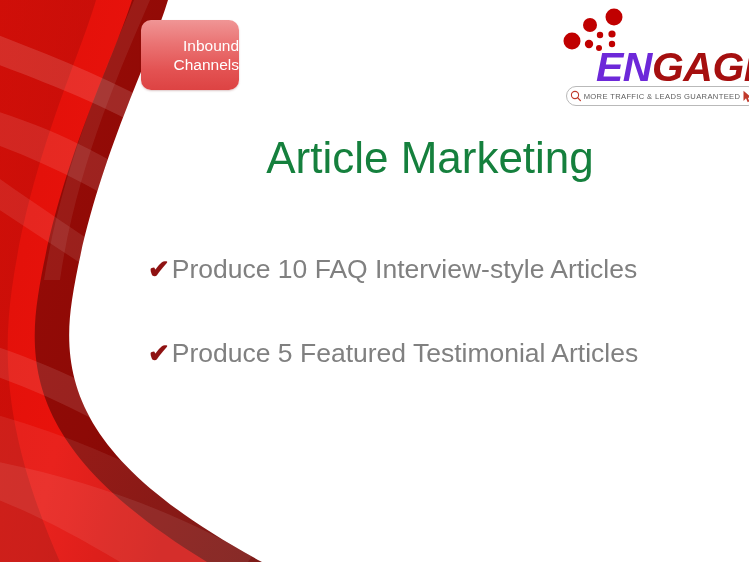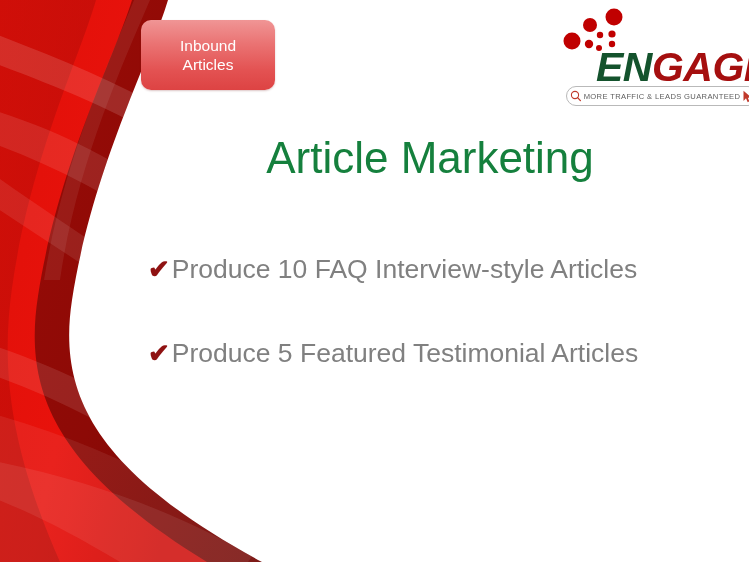--- a/index.html
+++ b/index.html
@@ -28,28 +28,28 @@
     overflow: hidden;
     pointer-events: none;
   }
   #deco svg { display: block; }
 
   
   #badge {
     position: absolute;
     left: 141px;
     top: 20px;
-    width: 134px;
+    width: 98px;
     height: 70px;
     border-radius: 10px;
     background: linear-gradient(180deg, #f09595 0%, #ea7272 35%, #e35252 72%, #dd4343 100%);
     box-shadow: 0 1px 2px rgba(120,30,30,0.25);
     display: flex;
     flex-direction: column;
-    align-items: center;
+    align-items: flex-end;
     justify-content: center;
     color: #ffffff;
     font-size: 15.5px;
     line-height: 19px;
     text-align: center;
   }
   #badge .bl { display: block; white-space: nowrap; }
 
   
   #logo {
@@ -64,21 +64,21 @@
     position: absolute;
     left: 34px;
     top: 38px;
     font-size: 41px;
     font-weight: bold;
     font-style: italic;
     letter-spacing: -0.5px;
     line-height: 42px;
     white-space: nowrap;
   }
-  #wordmark .en { color: #14532d; }
+  #wordmark .en { color: #6d28d9; }
   #wordmark .gage { color: #a50f0f; }
   #tagline {
     position: absolute;
     left: 4px;
     top: 78px;
     width: 192px;
     height: 20px;
     border: 1px solid #b9b9b9;
     border-radius: 10px;
     display: flex;
@@ -173,21 +173,21 @@
         <path d="M-60,330 C60,360 170,420 250,500 L236,520 C150,440 40,384 -70,356 Z" fill="#ffffff" opacity="0.10"></path>
         <path d="M-60,400 C70,430 180,480 260,545 L248,562 L-60,562 Z" fill="#ffffff" opacity="0.07"></path>
         <path d="M-60,452 C70,470 180,512 262,562 L120,562 C50,520 -10,492 -70,478 Z" fill="#ffffff" opacity="0.08"></path>
         <path d="M150,0 C120,70 76,168 60,280 L44,280 C62,166 106,68 134,0 Z" fill="#ffffff" opacity="0.07"></path>
       </g>
     </svg>
   </div>
 
   <div id="badge">
     <span class="bl">Inbound</span>
-    <span class="bl">Articles</span>
+    <span class="bl">Channels</span>
   </div>
 
   <div id="logo">
     <svg id="dots" width="70" height="50" viewBox="0 0 70 50" xmlns="http://www.w3.org/2000/svg">
       <circle cx="52" cy="9" r="8.5" fill="#c00000"></circle>
       <circle cx="28" cy="17" r="7" fill="#c00000"></circle>
       <circle cx="50" cy="26" r="3.6" fill="#c00000"></circle>
       <circle cx="38" cy="27" r="3.2" fill="#c00000"></circle>
       <circle cx="10" cy="33" r="8.5" fill="#c00000"></circle>
       <circle cx="27" cy="36" r="4.2" fill="#c00000"></circle>

